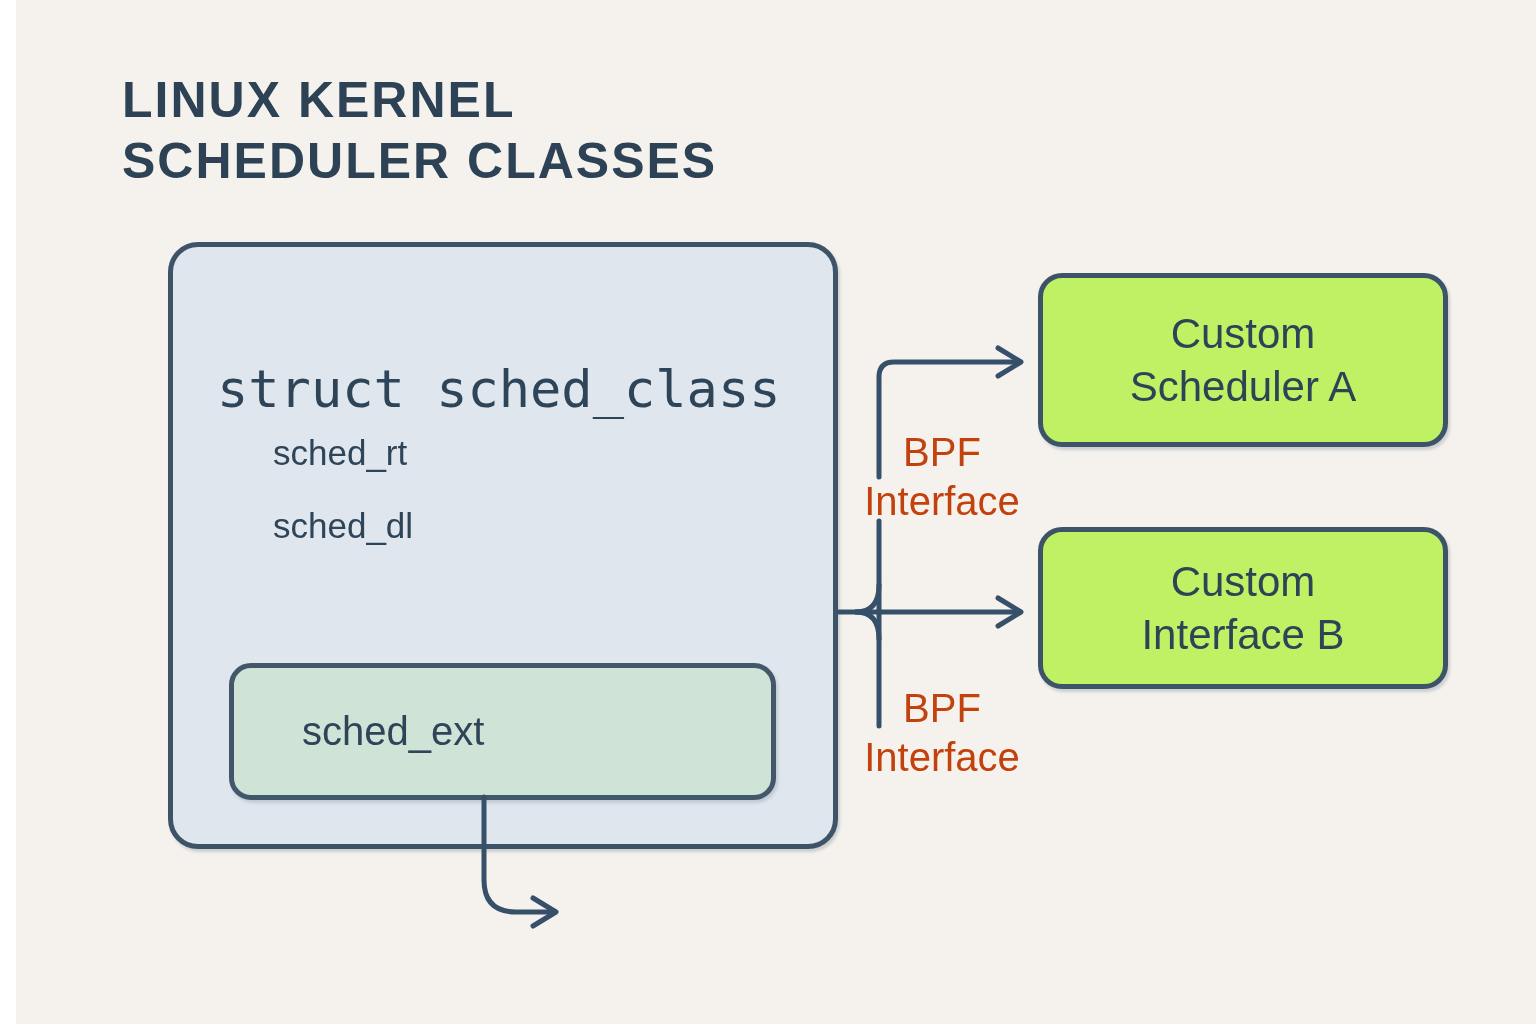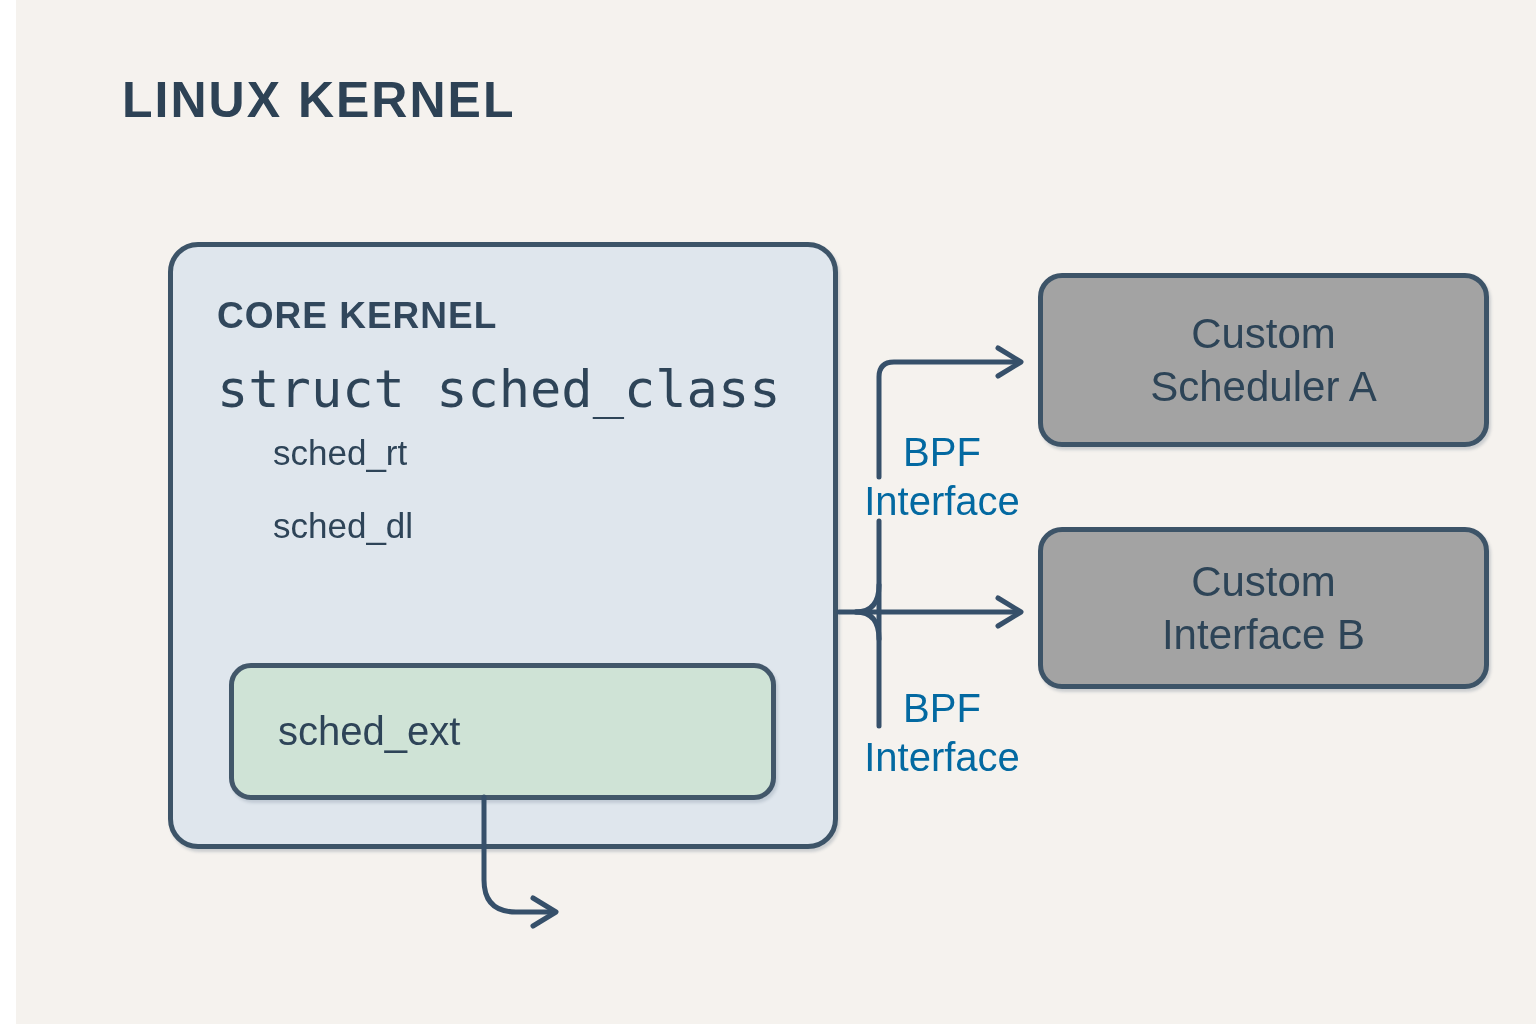--- a/index.html
+++ b/index.html
@@ -39,40 +39,40 @@
   }
   .item-0{top:186px;}
   .item-1{top:259px;}
   .item-2{top:331px;}
   .ext-box{
     position:absolute;left:56px;top:416px;width:547px;height:137px;
     background:#cfe3d6;
     border:5px solid #42576a;border-radius:22px;
     box-sizing:border-box;
     display:flex;align-items:center;
-    padding-left:44px;
+    padding-left:68px;
     font-size:40px;color:#2e4458;
     box-shadow:2px 3px 3px rgba(61,84,104,0.18);
   }
   .sched-box{
-    position:absolute;left:1022px;width:451px;
-    background:#a3a3a3;
+    position:absolute;left:1022px;width:410px;
+    background:#bef264;
     border:5px solid #3d5468;border-radius:24px;
     box-sizing:border-box;
     display:flex;flex-direction:column;align-items:center;justify-content:center;
     font-size:42px;line-height:53px;color:#2d4457;
     text-align:center;
     box-shadow:2px 3px 3px rgba(61,84,104,0.22);
   }
   .box-a{top:273px;height:174px;}
   .box-b{top:527px;height:162px;}
   .bpf-label{
     position:absolute;left:816px;width:220px;
     text-align:center;
-    font-size:40px;line-height:49px;color:#0369a1;
+    font-size:40px;line-height:49px;color:#c2410c;
   }
   .bpf-top{top:428px;}
   .bpf-bottom{top:684px;}
   .extension-label{
     position:absolute;left:566px;top:893px;
     font-size:40px;color:#2e4457;
   }
   svg.connectors{
     position:absolute;left:0;top:0;
     pointer-events:none;
@@ -82,24 +82,24 @@
     stroke-linecap:round;stroke-linejoin:round;
   }
 </style>
 </head>
 <body>
 
 <div class="canvas">
 
   <div class="title">
     <div>LINUX KERNEL</div>
+    <div>SCHEDULER CLASSES</div>
   </div>
 
   <div class="core-box">
-    <div class="core-heading">CORE KERNEL</div>
     <div class="struct-line">struct sched_class</div>
     <div class="sched-item item-0">sched_rt</div>
     <div class="sched-item item-1">sched_dl</div>
     <div class="ext-box">
       <span>sched_ext</span>
     </div>
   </div>
 
   <div class="sched-box box-a">
     <div>Custom</div>

